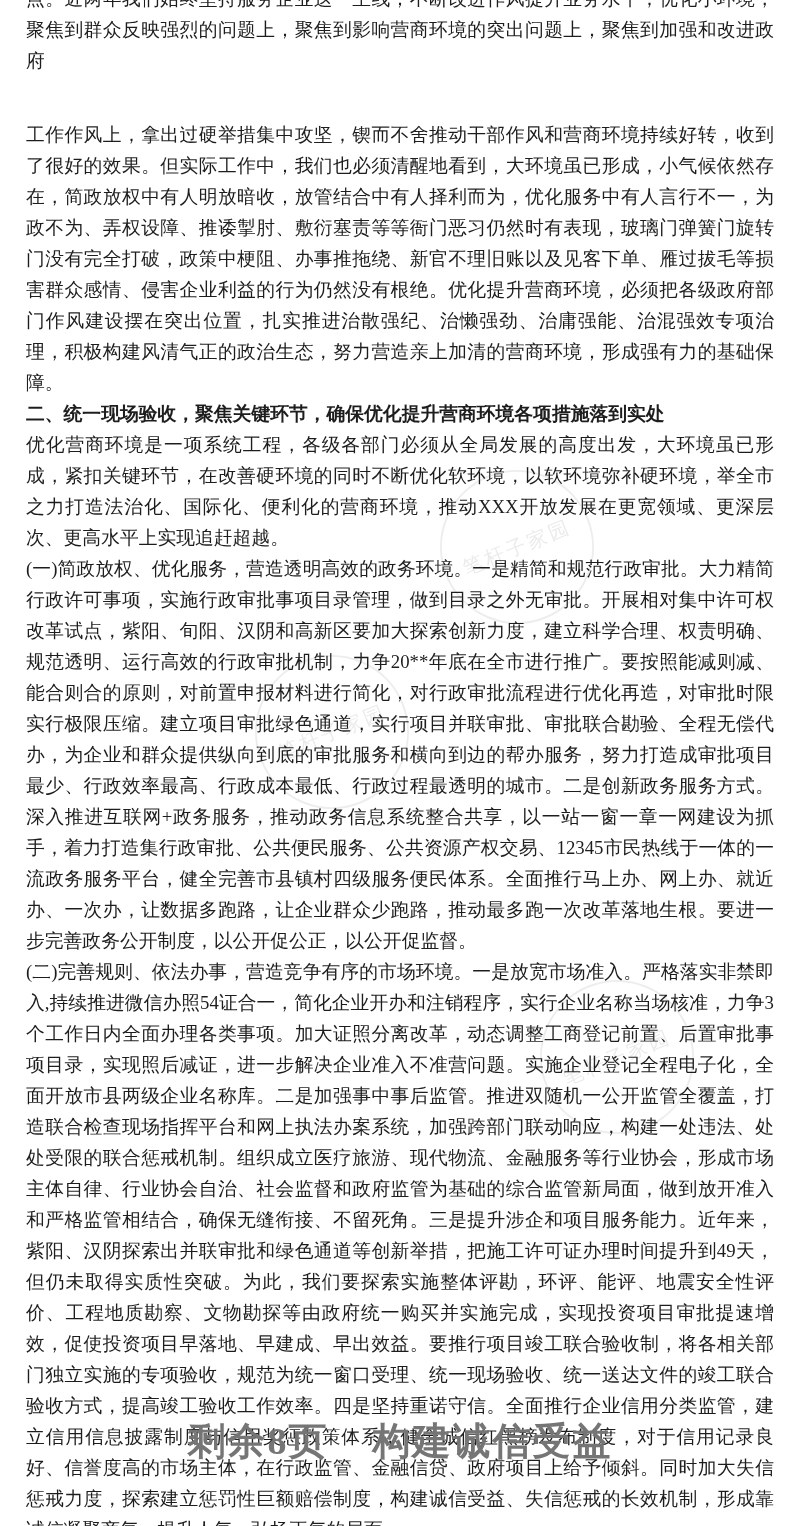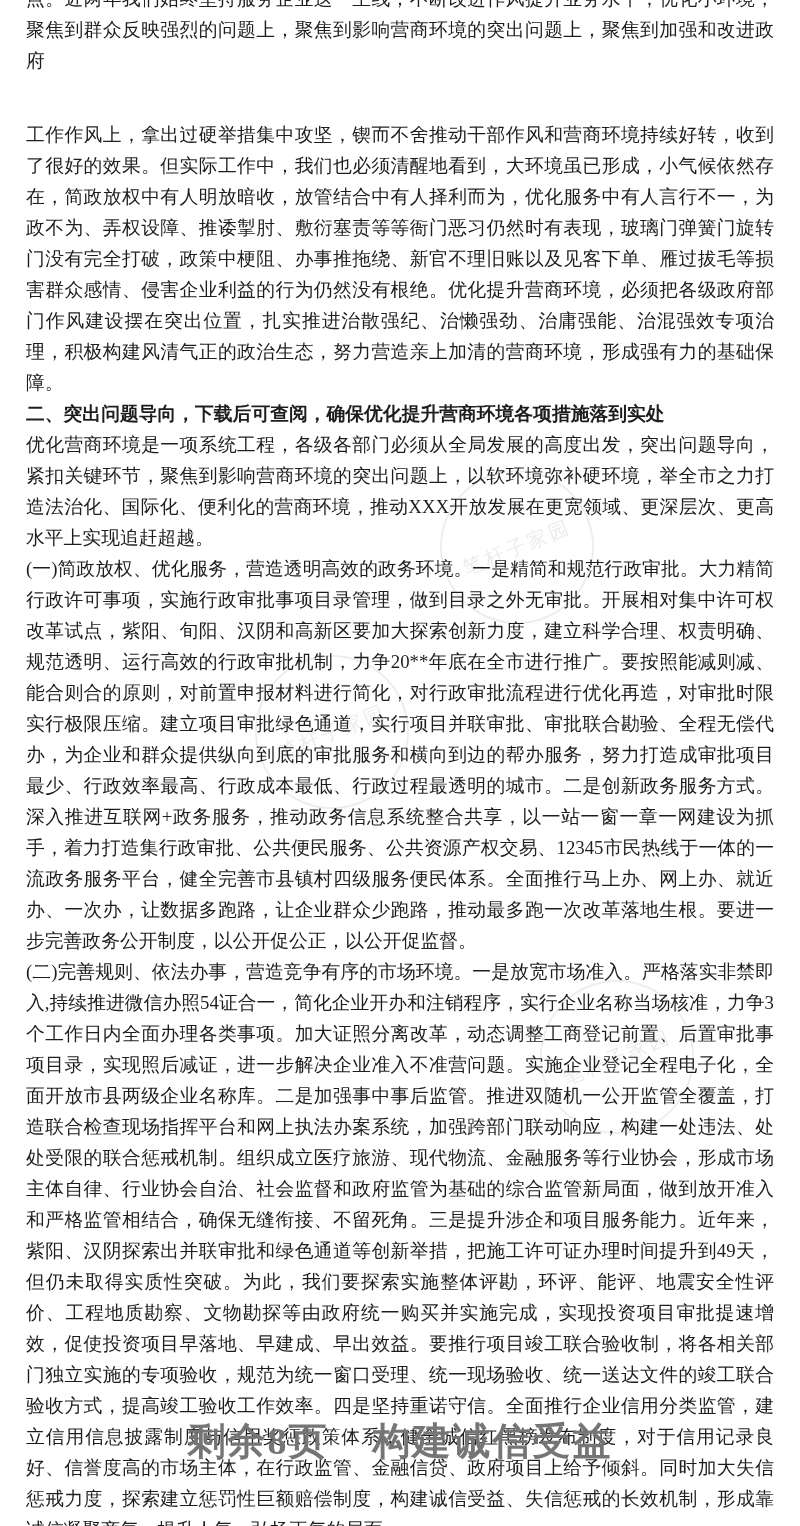--- a/index.html
+++ b/index.html
@@ -90,21 +90,21 @@
     <span>笔杆子家园</span>
   </div>
 
 <div class="page">
   <div class="clip">
     <p>点。近两年我们始终坚持服务企业这一主线，不断改进作风提升业务水平，优化小环境，把工作重点聚焦</p>
   </div>
   <p>聚焦到群众反映强烈的问题上，聚焦到影响营商环境的突出问题上，聚焦到加强和改进政府</p>
   <div class="pagebreak-gap"></div>
   <p>工作作风上，拿出过硬举措集中攻坚，锲而不舍推动干部作风和营商环境持续好转，收到了很好的效果。但实际工作中，我们也必须清醒地看到，大环境虽已形成，小气候依然存在，简政放权中有人明放暗收，放管结合中有人择利而为，优化服务中有人言行不一，为政不为、弄权设障、推诿掣肘、敷衍塞责等等衙门恶习仍然时有表现，玻璃门弹簧门旋转门没有完全打破，政策中梗阻、办事推拖绕、新官不理旧账以及见客下单、雁过拔毛等损害群众感情、侵害企业利益的行为仍然没有根绝。优化提升营商环境，必须把各级政府部门作风建设摆在突出位置，扎实推进治散强纪、治懒强劲、治庸强能、治混强效专项治理，积极构建风清气正的政治生态，努力营造亲上加清的营商环境，形成强有力的基础保障。</p>
-  <h3>二、突出问题导向，下载后可查阅，确保优化提升营商环境各项措施落到实处</h3>
-  <p>优化营商环境是一项系统工程，各级各部门必须从全局发展的高度出发，突出问题导向，紧扣关键环节，聚焦到影响营商环境的突出问题上，以软环境弥补硬环境，举全市之力打造法治化、国际化、便利化的营商环境，推动XXX开放发展在更宽领域、更深层次、更高水平上实现追赶超越。</p>
+  <h3>二、统一现场验收，聚焦关键环节，确保优化提升营商环境各项措施落到实处</h3>
+  <p>优化营商环境是一项系统工程，各级各部门必须从全局发展的高度出发，大环境虽已形成，紧扣关键环节，在改善硬环境的同时不断优化软环境，以软环境弥补硬环境，举全市之力打造法治化、国际化、便利化的营商环境，推动XXX开放发展在更宽领域、更深层次、更高水平上实现追赶超越。</p>
   <p>(一)简政放权、优化服务，营造透明高效的政务环境。一是精简和规范行政审批。大力精简行政许可事项，实施行政审批事项目录管理，做到目录之外无审批。开展相对集中许可权改革试点，紫阳、旬阳、汉阴和高新区要加大探索创新力度，建立科学合理、权责明确、规范透明、运行高效的行政审批机制，力争20**年底在全市进行推广。要按照能减则减、能合则合的原则，对前置申报材料进行简化，对行政审批流程进行优化再造，对审批时限实行极限压缩。建立项目审批绿色通道，实行项目并联审批、审批联合勘验、全程无偿代办，为企业和群众提供纵向到底的审批服务和横向到边的帮办服务，努力打造成审批项目最少、行政效率最高、行政成本最低、行政过程最透明的城市。二是创新政务服务方式。深入推进互联网+政务服务，推动政务信息系统整合共享，以一站一窗一章一网建设为抓手，着力打造集行政审批、公共便民服务、公共资源产权交易、12345市民热线于一体的一流政务服务平台，健全完善市县镇村四级服务便民体系。全面推行马上办、网上办、就近办、一次办，让数据多跑路，让企业群众少跑路，推动最多跑一次改革落地生根。要进一步完善政务公开制度，以公开促公正，以公开促监督。</p>
   <p>(二)完善规则、依法办事，营造竞争有序的市场环境。一是放宽市场准入。严格落实非禁即入,持续推进微信办照54证合一，简化企业开办和注销程序，实行企业名称当场核准，力争3个工作日内全面办理各类事项。加大证照分离改革，动态调整工商登记前置、后置审批事项目录，实现照后减证，进一步解决企业准入不准营问题。实施企业登记全程电子化，全面开放市县两级企业名称库。二是加强事中事后监管。推进双随机一公开监管全覆盖，打造联合检查现场指挥平台和网上执法办案系统，加强跨部门联动响应，构建一处违法、处处受限的联合惩戒机制。组织成立医疗旅游、现代物流、金融服务等行业协会，形成市场主体自律、行业协会自治、社会监督和政府监管为基础的综合监管新局面，做到放开准入和严格监管相结合，确保无缝衔接、不留死角。三是提升涉企和项目服务能力。近年来，紫阳、汉阴探索出并联审批和绿色通道等创新举措，把施工许可证办理时间提升到49天，但仍未取得实质性突破。为此，我们要探索实施整体评勘，环评、能评、地震安全性评价、工程地质勘察、文物勘探等由政府统一购买并实施完成，实现投资项目审批提速增效，促使投资项目早落地、早建成、早出效益。要推行项目竣工联合验收制，将各相关部门独立实施的专项验收，规范为统一窗口受理、统一现场验收、统一送达文件的竣工联合验收方式，提高竣工验收工作效率。四是坚持重诺守信。全面推行企业信用分类监管，建立信用信息披露制度与信用奖惩政策体系，健全诚信红黑榜发布制度，对于信用记录良好、信誉度高的市场主体，在行政监管、金融信贷、政府项目上给予倾斜。同时加大失信惩戒力度，探索建立惩罚性巨额赔偿制度，构建诚信受益、失信惩戒的长效机制，形成靠诚信凝聚商气、提升人气、弘扬正气的局面。</p>
 </div>
 
 <div class="footer">
   <span>剩余8页</span><span>构建诚信受益</span>
 </div>
 
 </body></html>

